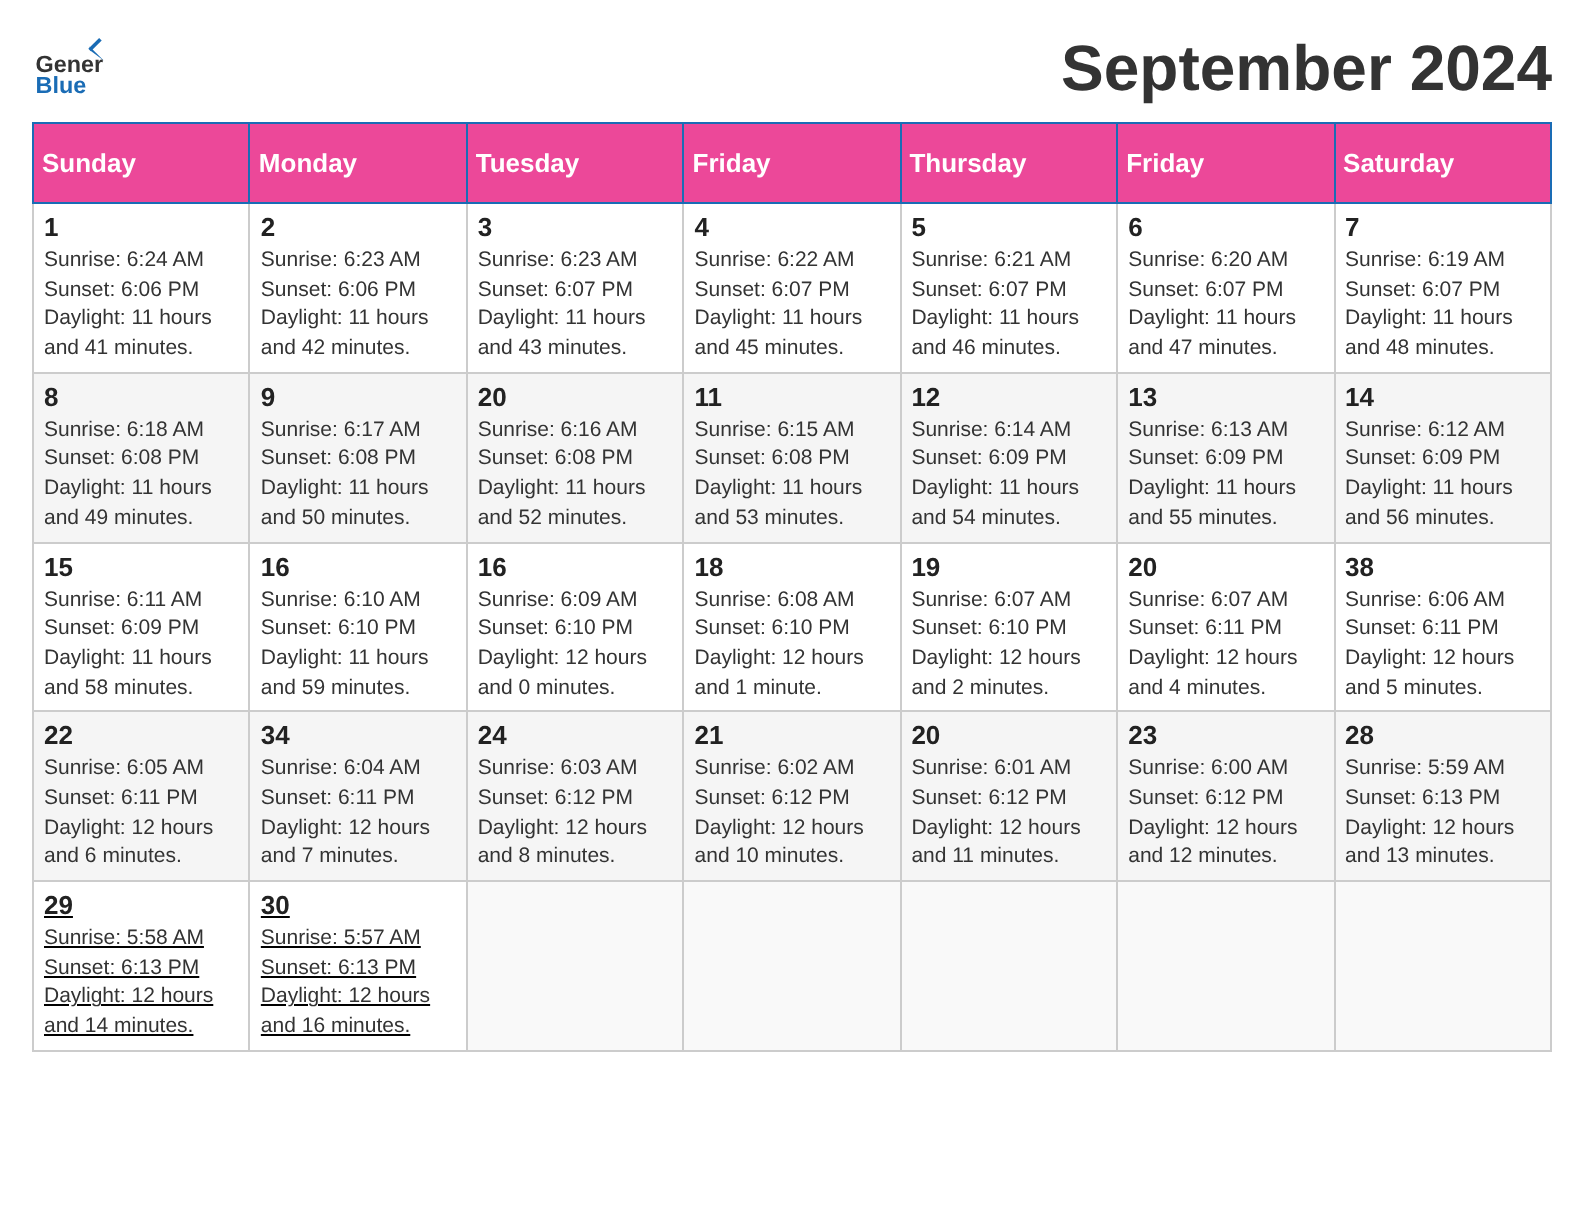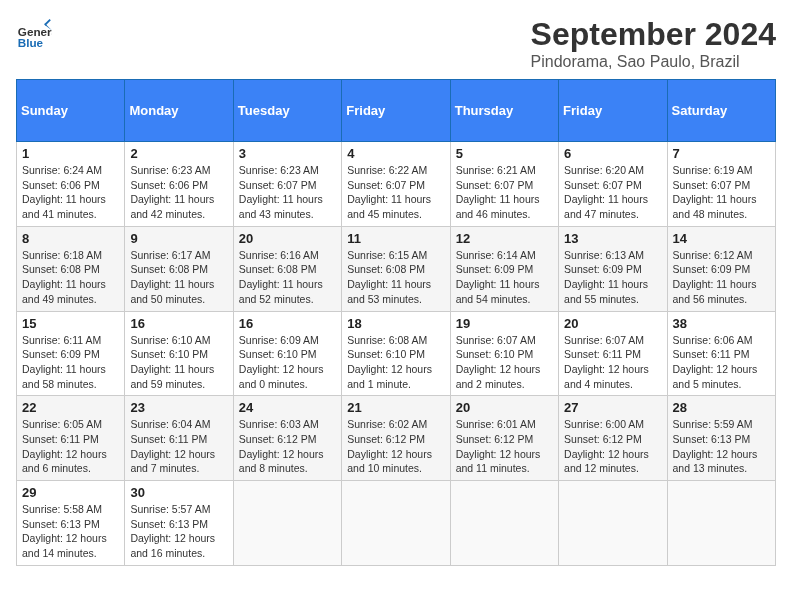--- a/index.html
+++ b/index.html
@@ -19,40 +19,40 @@
     .logo {
       display: flex;
       align-items: center;
       gap: 4px;
     }
     .logo-icon {
       width: 36px;
       height: 36px;
     }
     .title-block {
-      text-align: left;
+      text-align: center;
     }
     .month-title {
       font-size: 32px;
       font-weight: bold;
       color: #333;
     }
     .subtitle {
       font-size: 16px;
       color: #555;
     }
     .calendar {
       width: 100%;
       border-collapse: collapse;
       font-size: 11px;
     }
     .calendar th {
-      background-color: #3b82f6;
+      background-color: #ec4899;
       color: #fff;
-      padding: 23px 4px;
+      padding: 12px 4px;
       text-align: left;
       font-size: 13px;
       font-weight: bold;
       border: 1px solid #1a6cb5;
     }
     .calendar td {
       border: 1px solid #ccc;
       vertical-align: top;
       padding: 4px 5px;
       height: 80px;
@@ -75,37 +75,37 @@
     .day-info {
       color: #333;
       font-size: 10.5px;
       line-height: 1.4;
     }
     .empty-cell {
       background: #f9f9f9 !important;
     }
     .calendar tr:last-child td {
       height: 72px;
+      text-decoration: underline;
     }
   </style>
 </head>
 <body>
 
 <div class="header">
   <div class="logo">
     <svg class="logo-icon" viewBox="0 0 40 40">
       <text x="2" y="22" font-size="13" font-weight="bold" fill="#333">General</text>
       <text x="2" y="34" font-size="13" font-weight="bold" fill="#1a6cb5">Blue</text>
       <polygon points="32,8 40,16 32,10" fill="#1a6cb5"></polygon>
       <line x1="32" y1="10" x2="38" y2="4" stroke="#1a6cb5" stroke-width="2"></line>
     </svg>
   </div>
   <div class="title-block">
     <div class="month-title">September 2024</div>
-    <div class="subtitle">Pindorama, Sao Paulo, Brazil</div>
   </div>
 </div>
 
 <table class="calendar">
   <thead>
     <tr>
     <th>Sunday</th>
         <th>Monday</th>
         <th>Tuesday</th>
         <th>Friday</th>
@@ -292,21 +292,21 @@
       <tr>
         <td>
           <span class="day-num">22</span>
           <div class="day-info">
             Sunrise: 6:05 AM<br>
             Sunset: 6:11 PM<br>
             Daylight: 12 hours and 6 minutes.
           </div>
         </td>
         <td>
-          <span class="day-num">23</span>
+          <span class="day-num">34</span>
           <div class="day-info">
             Sunrise: 6:04 AM<br>
             Sunset: 6:11 PM<br>
             Daylight: 12 hours and 7 minutes.
           </div>
         </td>
         <td>
           <span class="day-num">24</span>
           <div class="day-info">
             Sunrise: 6:03 AM<br>
@@ -324,21 +324,21 @@
         </td>
         <td>
           <span class="day-num">20</span>
           <div class="day-info">
             Sunrise: 6:01 AM<br>
             Sunset: 6:12 PM<br>
             Daylight: 12 hours and 11 minutes.
           </div>
         </td>
         <td>
-          <span class="day-num">27</span>
+          <span class="day-num">23</span>
           <div class="day-info">
             Sunrise: 6:00 AM<br>
             Sunset: 6:12 PM<br>
             Daylight: 12 hours and 12 minutes.
           </div>
         </td>
         <td>
           <span class="day-num">28</span>
           <div class="day-info">
             Sunrise: 5:59 AM<br>

